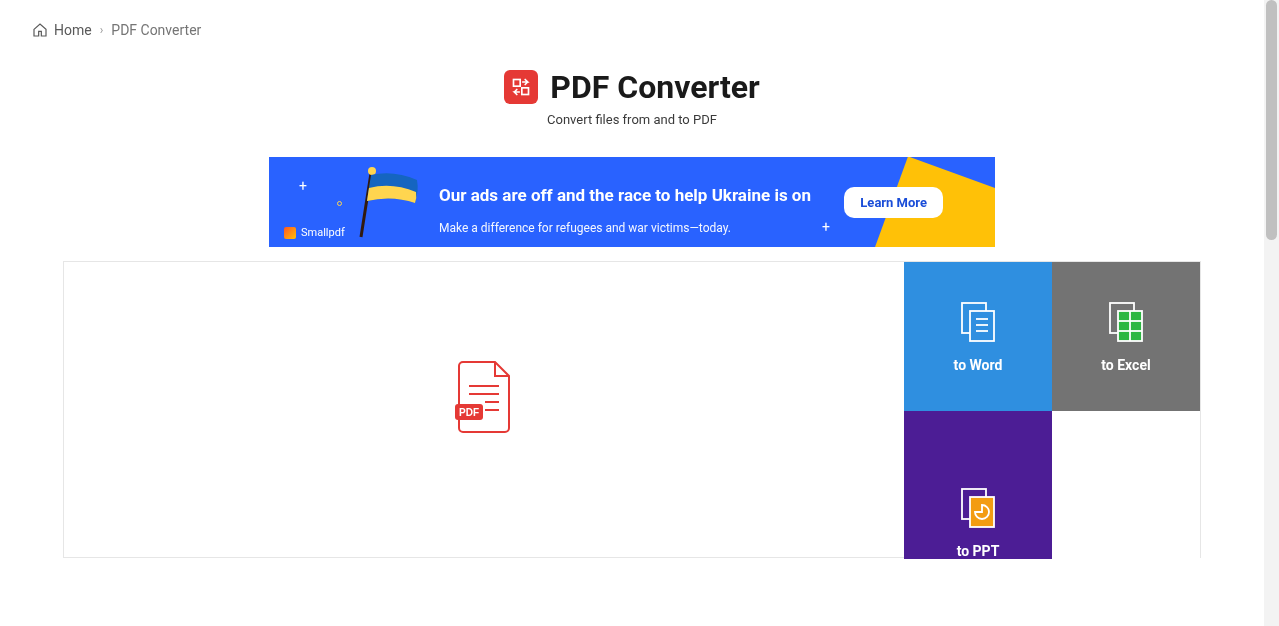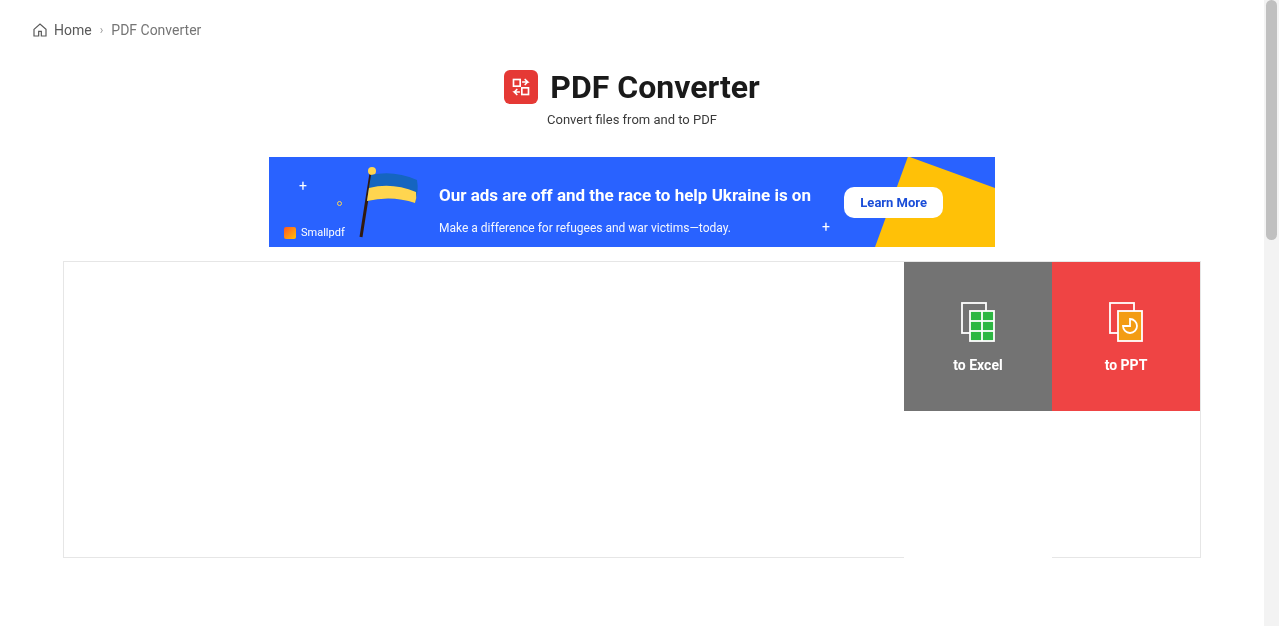--- a/index.html
+++ b/index.html
@@ -223,21 +223,22 @@
       cursor: pointer;
       gap: 14px;
     }
     .option-tile.word {
       background: #2f8fe0;
     }
     .option-tile.excel {
       background: #737373;
     }
     .option-tile.ppt {
-      background: #ef4444;
+      background: #4c1d95;
+      justify-content: flex-end;
     }
     .option-tile.empty {
       background: #fff;
       cursor: default;
     }
     .option-label {
       font-size: 14px;
       font-weight: 700;
     }
     .home-icon-svg { display: block; }
@@ -296,22 +297,44 @@
     </div>
     <div class="banner-text">
       <div class="head">Our ads are off and the race to help Ukraine is on</div>
       <div class="sub">Make a difference for refugees and war victims—today.</div>
     </div>
     <div class="banner-btn">Learn More</div>
   </div>
 
   <div class="panel">
     <div class="file-area">
+      <div class="file-icon">
+        <svg width="58" height="74" viewBox="0 0 58 74">
+          <path d="M8 2 H40 L54 16 V68 a4 4 0 0 1 -4 4 H8 a4 4 0 0 1 -4 -4 V6 a4 4 0 0 1 4 -4 Z" fill="#fff" stroke="#e53935" stroke-width="2"></path>
+          <path d="M40 2 V16 H54" fill="none" stroke="#e53935" stroke-width="2"></path>
+          <line x1="14" y1="26" x2="44" y2="26" stroke="#e53935" stroke-width="2"></line>
+          <line x1="14" y1="34" x2="44" y2="34" stroke="#e53935" stroke-width="2"></line>
+          <line x1="30" y1="42" x2="44" y2="42" stroke="#e53935" stroke-width="2"></line>
+          <line x1="30" y1="50" x2="44" y2="50" stroke="#e53935" stroke-width="2"></line>
+          <rect x="0" y="44" width="28" height="16" rx="3" fill="#e53935"></rect>
+          <text x="14" y="56" text-anchor="middle" fill="#fff" font-size="10" font-weight="700" font-family="Arial">PDF</text>
+        </svg>
+      </div>
     </div>
     <div class="options">
+      <div class="option-tile word">
+        <svg width="44" height="44" viewBox="0 0 44 44" fill="none" stroke="#fff" stroke-width="1.8">
+          <rect x="6" y="4" width="24" height="30"></rect>
+          <rect x="14" y="12" width="24" height="30" fill="#2f8fe0"></rect>
+          <line x1="20" y1="20" x2="32" y2="20"></line>
+          <line x1="20" y1="26" x2="32" y2="26"></line>
+          <line x1="20" y1="32" x2="32" y2="32"></line>
+        </svg>
+        <div class="option-label">to Word</div>
+      </div>
       <div class="option-tile excel">
         <svg width="44" height="44" viewBox="0 0 44 44" fill="none" stroke="#fff" stroke-width="1.8">
           <rect x="6" y="4" width="24" height="30"></rect>
           <rect x="14" y="12" width="24" height="30" fill="#2db742"></rect>
           <line x1="14" y1="22" x2="38" y2="22"></line>
           <line x1="14" y1="32" x2="38" y2="32"></line>
           <line x1="26" y1="12" x2="26" y2="42"></line>
         </svg>
         <div class="option-label">to Excel</div>
       </div>

